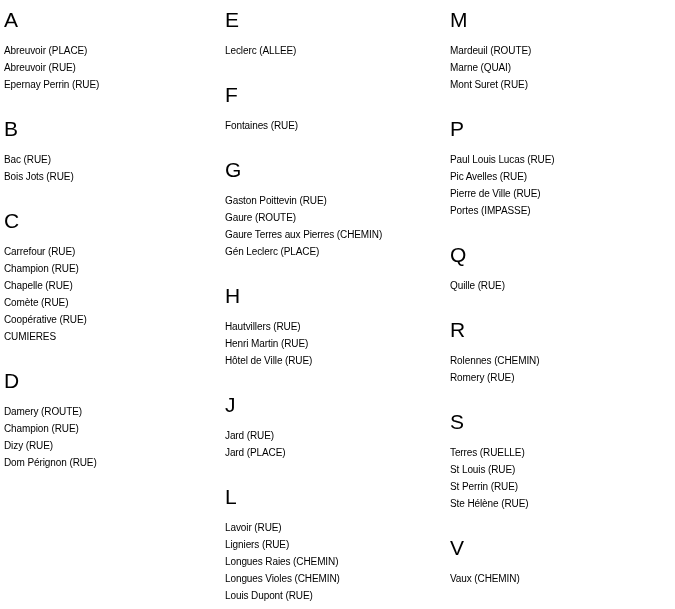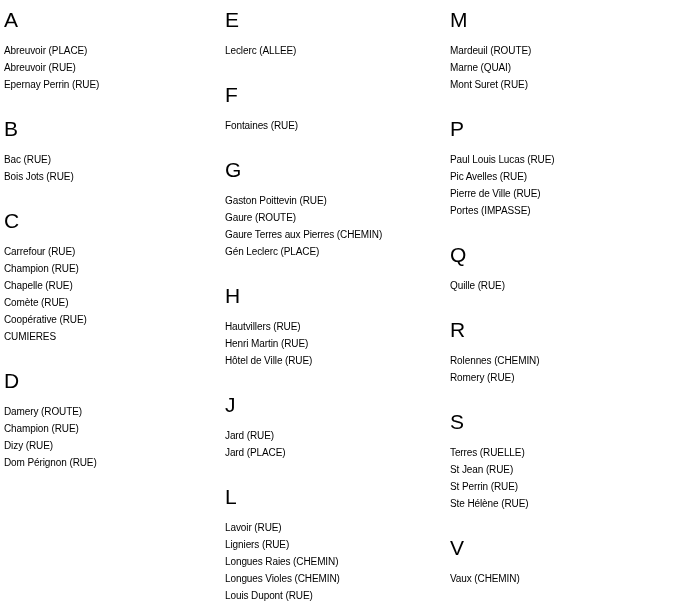--- a/index.html
+++ b/index.html
@@ -174,21 +174,21 @@
     <div class="entries">
           <div class="entry">Rolennes (CHEMIN)</div>
           <div class="entry">Romery (RUE)</div>
         </div>
   </div>
 
   <div class="section">
     <div class="letter">S</div>
     <div class="entries">
           <div class="entry">Terres (RUELLE)</div>
-          <div class="entry">St Jean (RUE)</div>
+          <div class="entry">St Louis (RUE)</div>
           <div class="entry">St Perrin (RUE)</div>
           <div class="entry">Ste Hélène (RUE)</div>
         </div>
   </div>
 
   <div class="section">
     <div class="letter">V</div>
     <div class="entries">
           <div class="entry">Vaux (CHEMIN)</div>
         </div>

